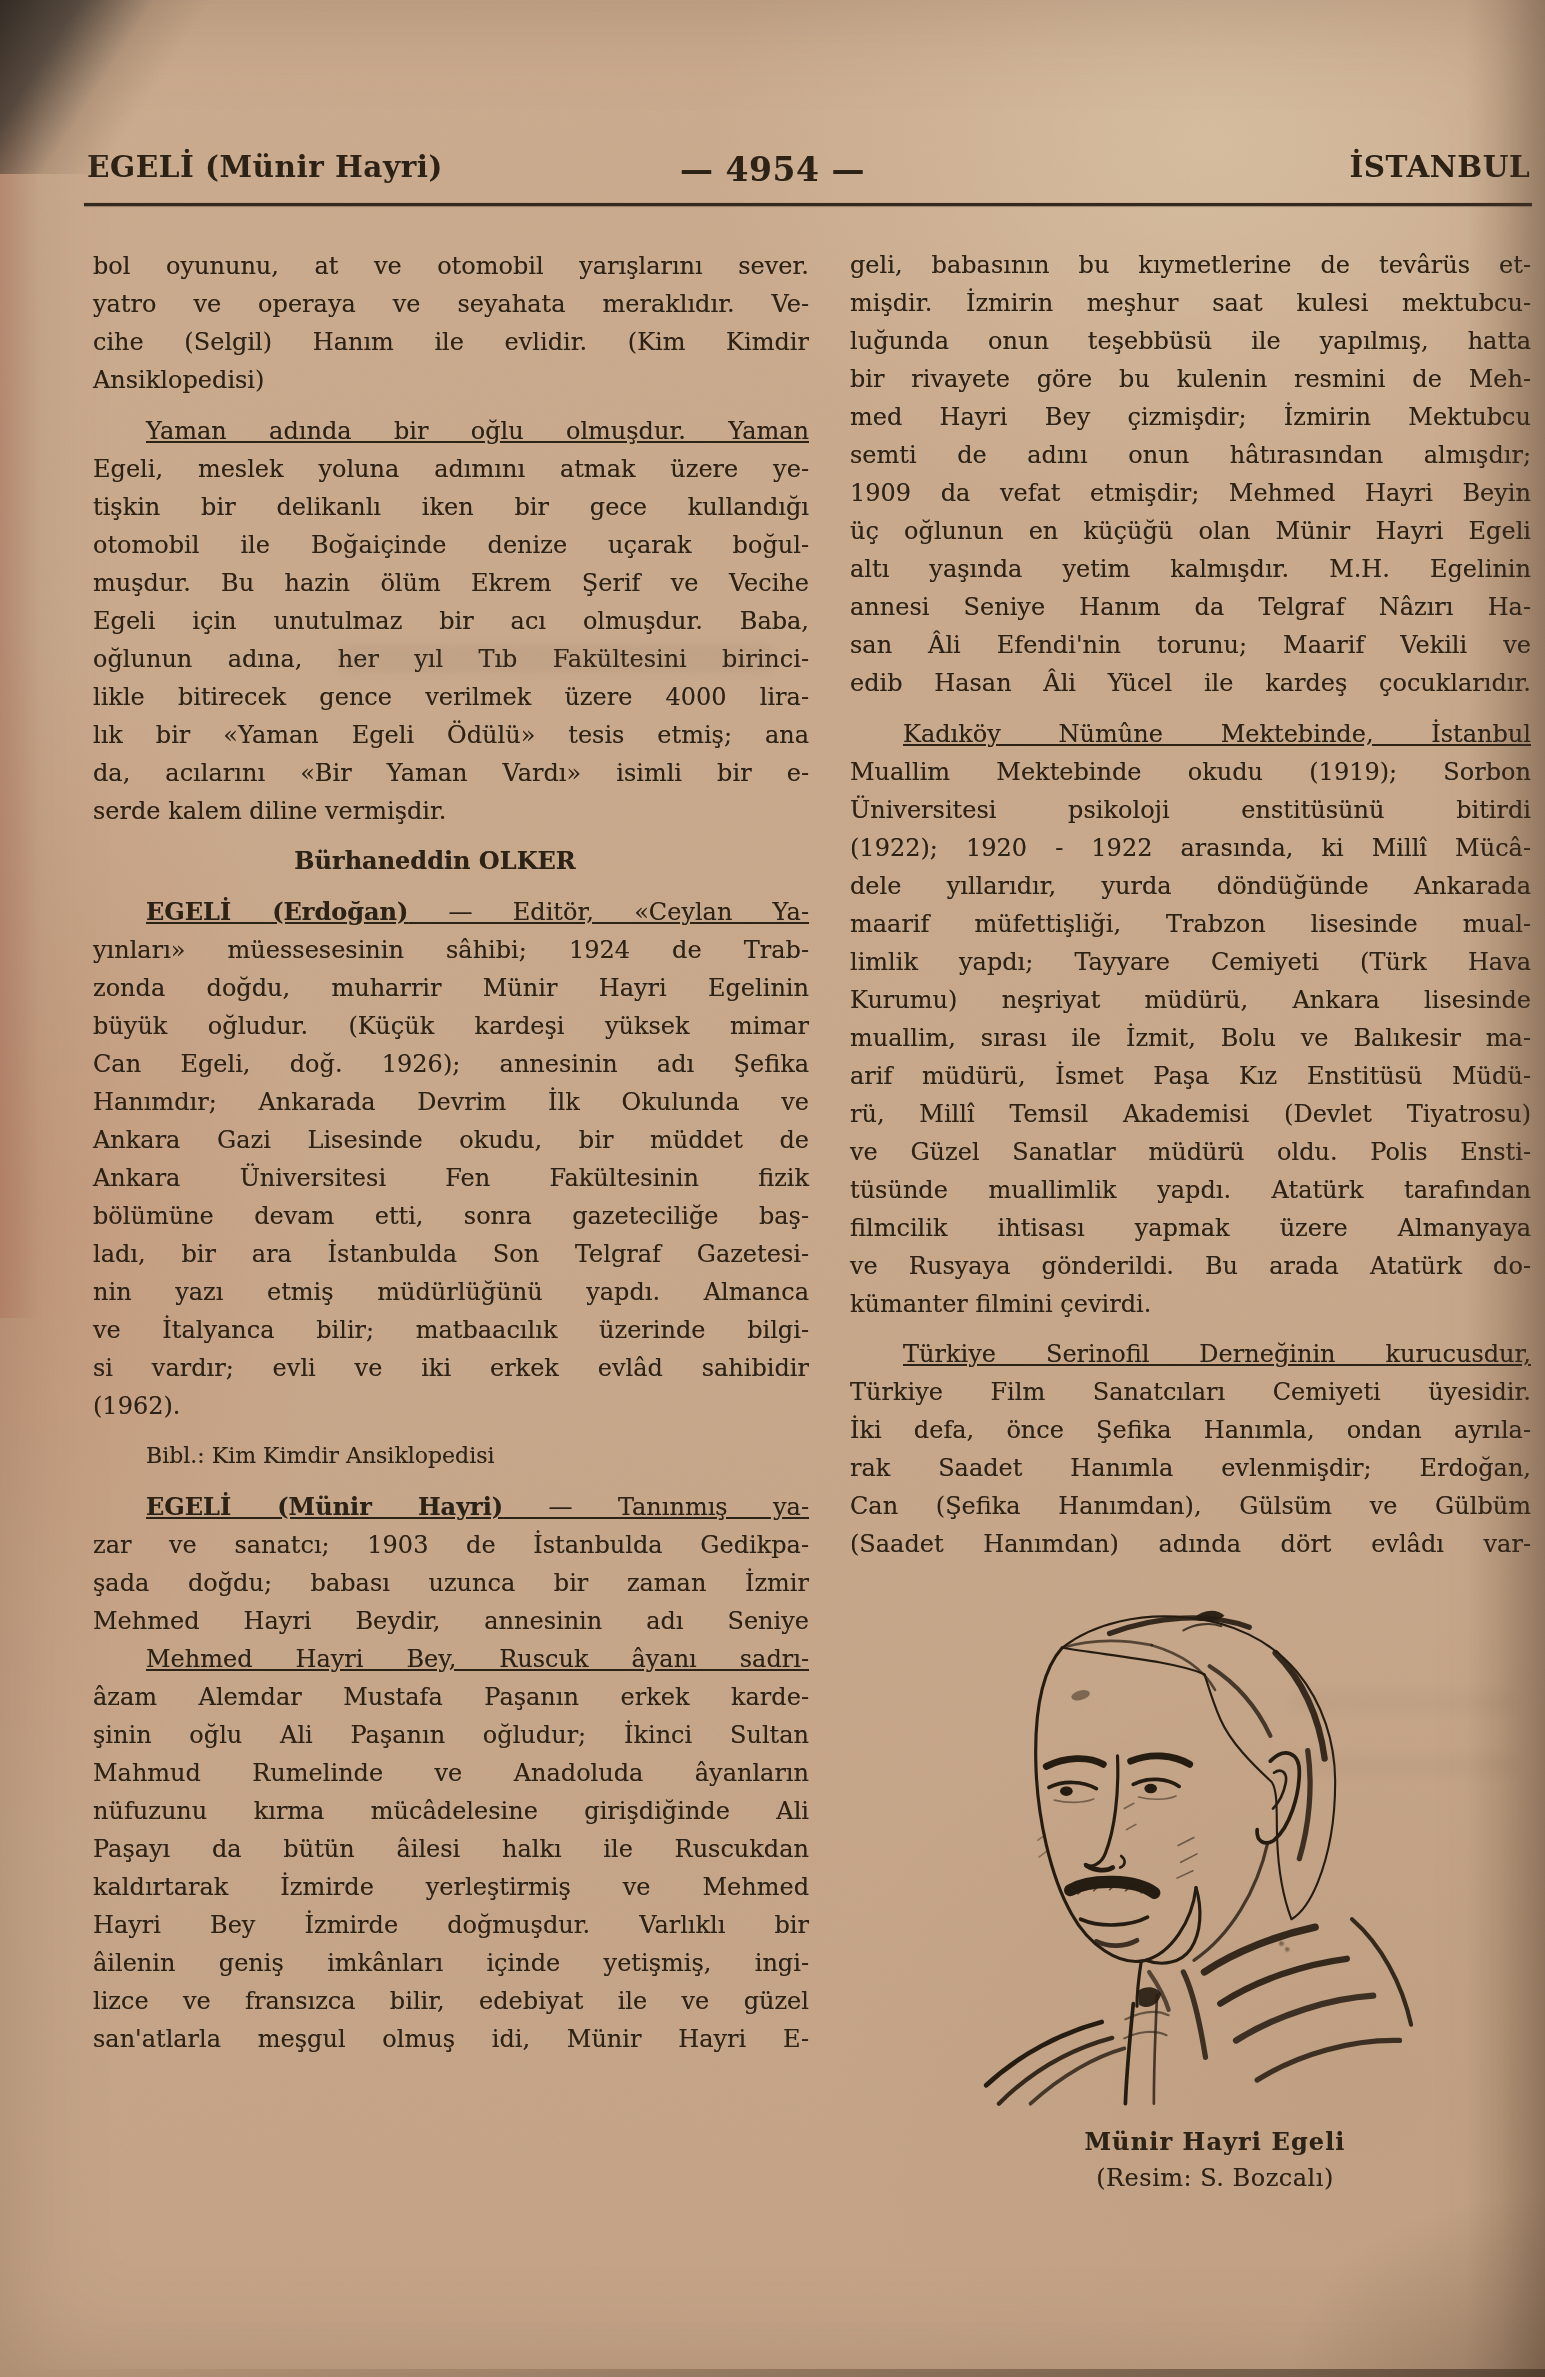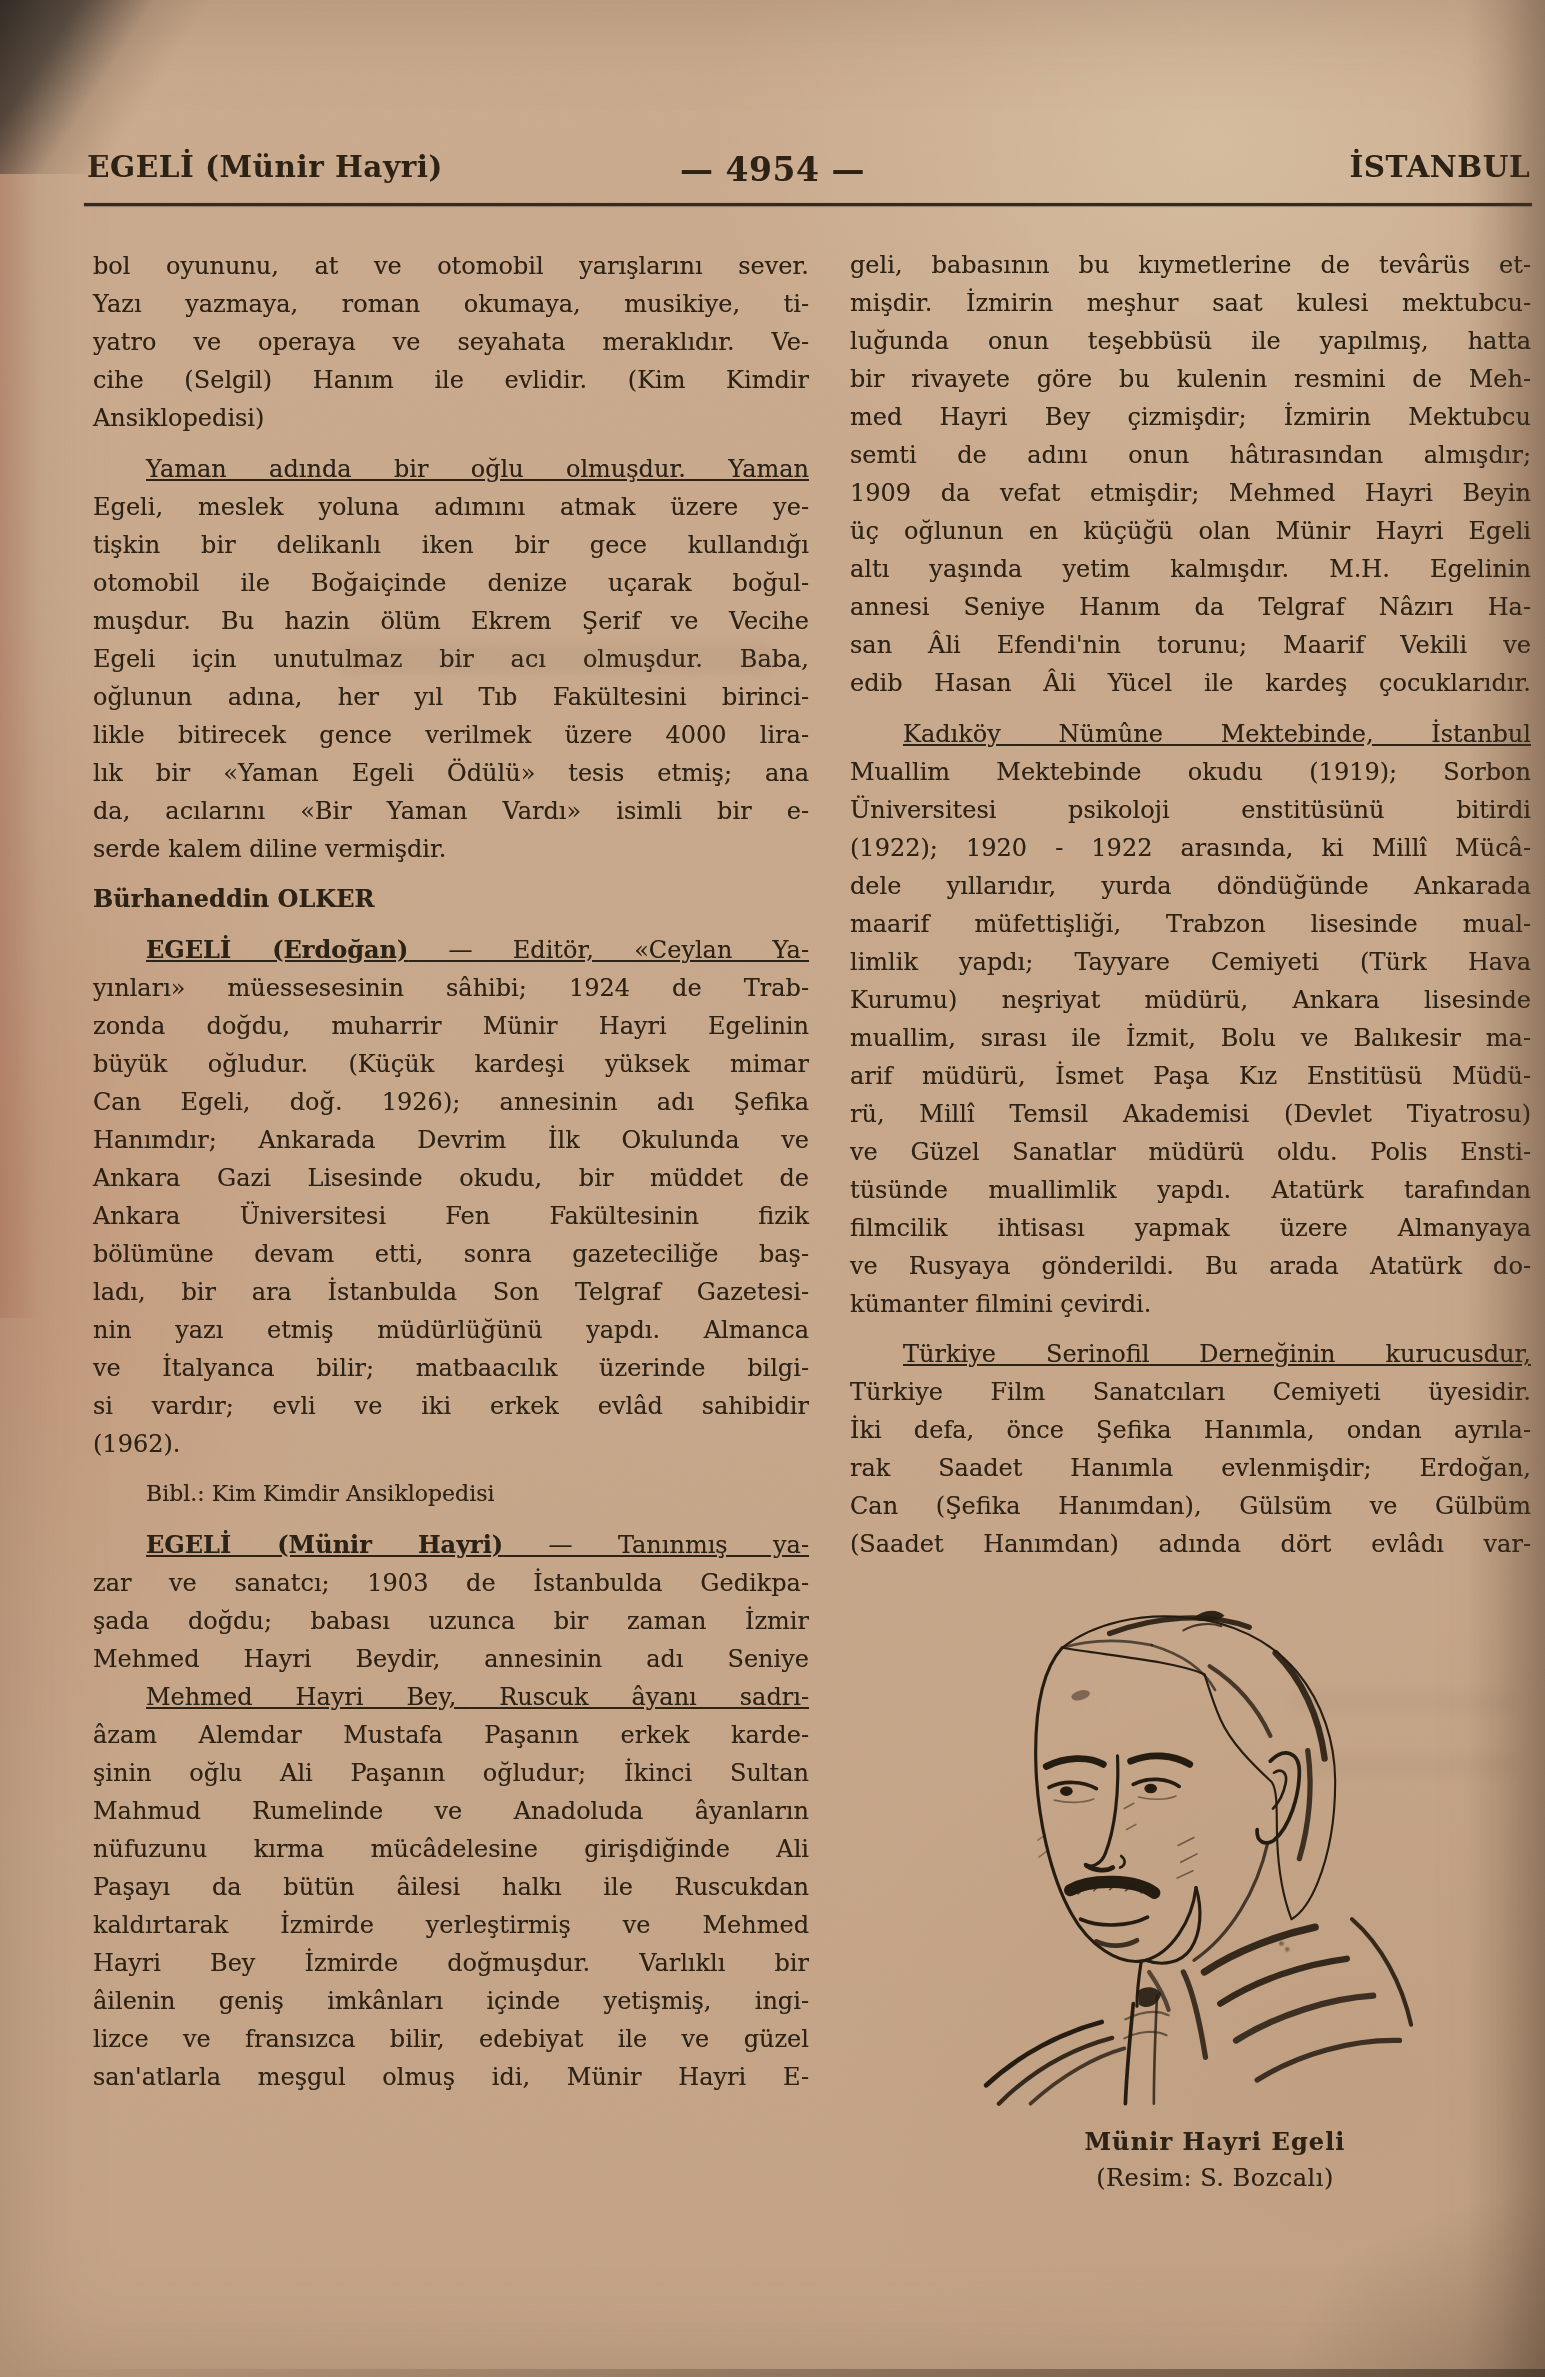--- a/index.html
+++ b/index.html
@@ -20,21 +20,21 @@
   .rule{position:absolute;top:203px;left:84px;width:1448px;height:2.6px;background:#33281c;
         box-shadow:0 1.1px 0 rgba(51,40,28,0.25), 0 0 1.1px rgba(51,40,28,0.6);}
   
   .col{position:absolute;font-size:24px;line-height:38px;text-shadow:0 0 0.5px rgba(42,32,20,0.45);}
   .col-left{left:93px;top:247px;width:716px;}
   .col-right{left:850px;top:246px;width:681px;}
   .line{white-space:normal;}
   .line.j{text-align:justify;text-align-last:justify;}
   .line.i{text-indent:53px;text-decoration:underline;}
   .line.g{margin-top:12.6px;}
-  .line.sig{font-weight:bold;text-align:left;padding-right:32px;}
+  .line.sig{font-weight:bold;text-align:center;padding-right:32px;}
   .line.bib{padding-left:53px;font-size:22px;}
   .line b{font-weight:bold;}
   
   .figure{position:absolute;left:978px;top:1603px;width:474px;}
   .figure svg{display:block;margin:0 auto;}
   .caption{font-size:24px;line-height:37px;text-align:center;margin-top:13.7px;text-shadow:0 0 0.5px rgba(42,32,20,0.45);}
   .caption .cap-name{font-weight:bold;letter-spacing:1.1px;}
   .caption .cap-credit{letter-spacing:0.5px;}
   
   .corner-shadow{position:absolute;left:0;top:0;width:295px;height:174px;pointer-events:none;
@@ -60,21 +60,20 @@
 
   <div class="header">
     <span class="entry">EGELİ (Münir Hayri)</span>
     <span class="pageno">— 4954 —</span>
     <span class="city">İSTANBUL</span>
   </div>
   <div class="rule"></div>
 
   <div class="col col-left">
       <div class="line j">bol oyununu, at ve otomobil yarışlarını sever.</div>
-      <div class="line j">Yazı yazmaya, roman okumaya, musikiye, ti-</div>
       <div class="line j">yatro ve operaya ve seyahata meraklıdır. Ve-</div>
       <div class="line j">cihe (Selgil) Hanım ile evlidir. (Kim Kimdir</div>
       <div class="line">Ansiklopedisi)</div>
       <div class="line i j g">Yaman adında bir oğlu olmuşdur. Yaman</div>
       <div class="line j">Egeli, meslek yoluna adımını atmak üzere ye-</div>
       <div class="line j">tişkin bir delikanlı iken bir gece kullandığı</div>
       <div class="line j">otomobil ile Boğaiçinde denize uçarak boğul-</div>
       <div class="line j">muşdur. Bu hazin ölüm Ekrem Şerif ve Vecihe</div>
       <div class="line j">Egeli için unutulmaz bir acı olmuşdur. Baba,</div>
       <div class="line j">oğlunun adına, her yıl Tıb Fakültesini birinci-</div>

